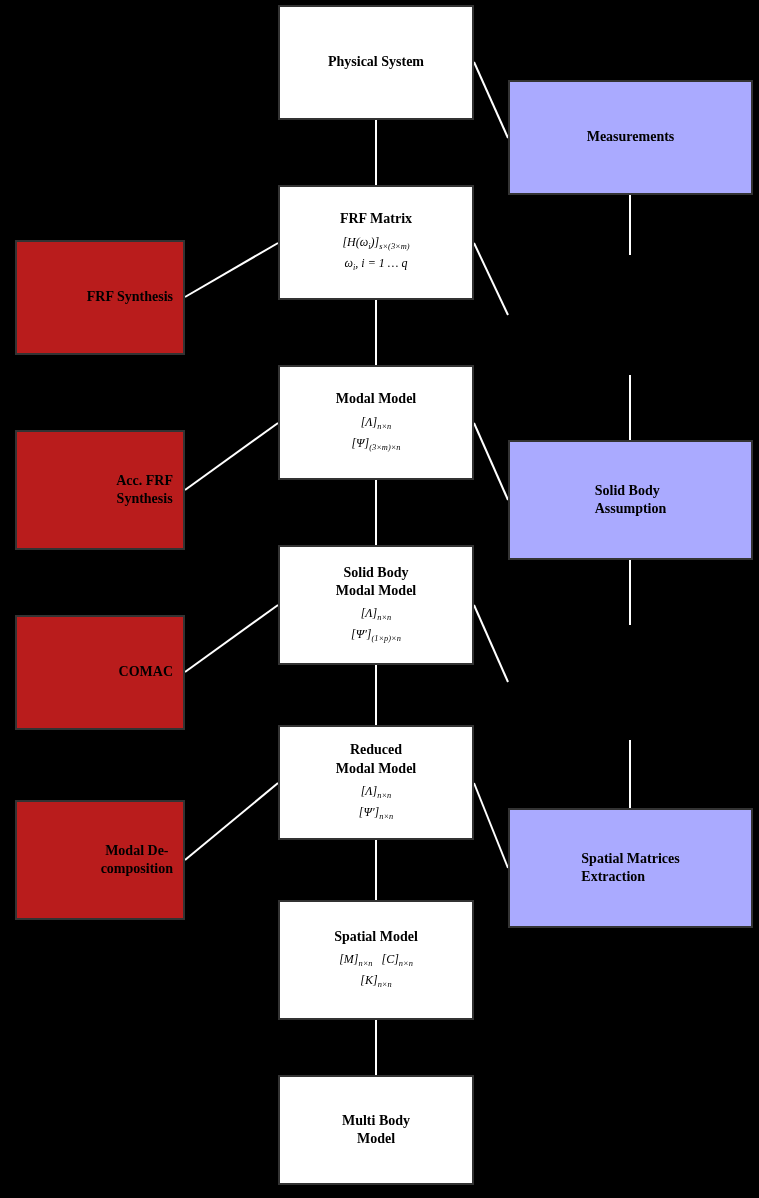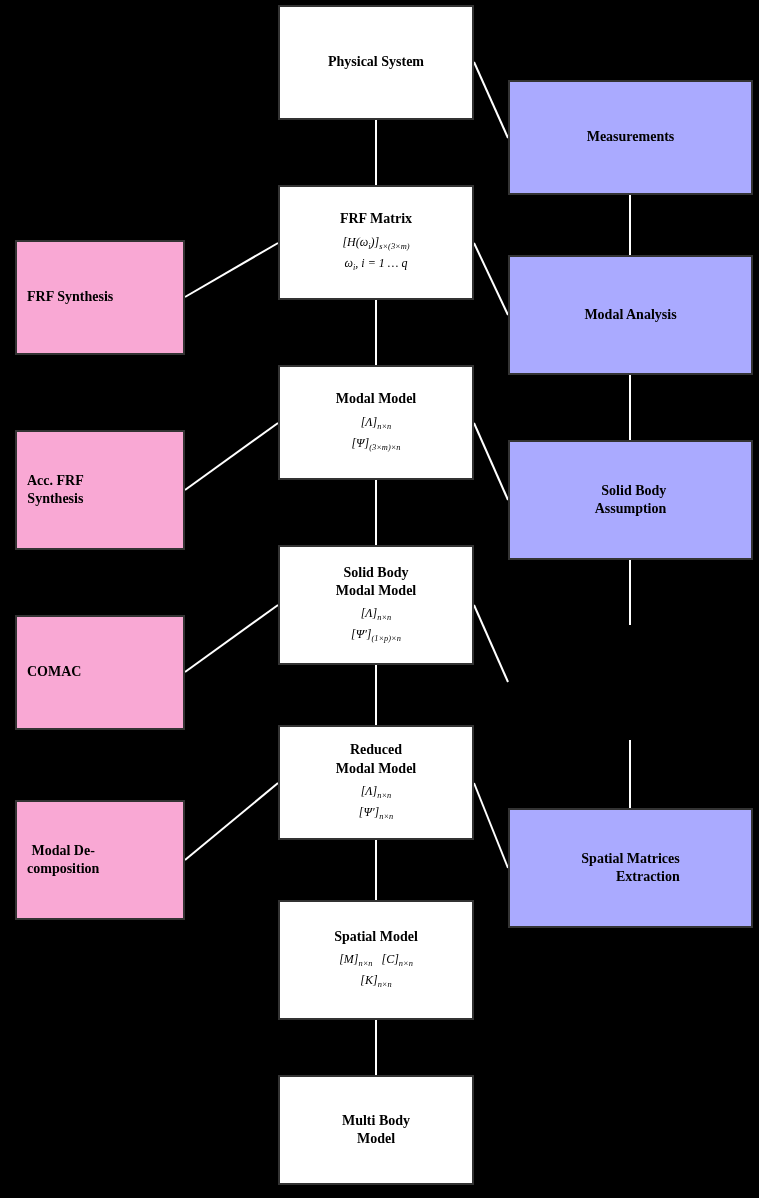--- a/index.html
+++ b/index.html
@@ -27,40 +27,40 @@
       flex-direction: column;
       align-items: center;
       justify-content: center;
       text-align: center;
       padding: 8px 10px;
     }
 
     
     .green-box {
       position: absolute;
-      background: #f9a8d4;
+      background: #b91c1c;
       border: 2px solid #333;
       display: flex;
       flex-direction: column;
-      align-items: flex-start;
+      align-items: flex-end;
       justify-content: center;
       text-align: center;
       padding: 8px 10px;
     }
 
     
     .blue-box {
       position: absolute;
       background: #aaaaff;
       border: 2px solid #333;
       display: flex;
       flex-direction: column;
       align-items: center;
       justify-content: center;
-      text-align: right;
+      text-align: left;
       padding: 8px 10px;
     }
 
     .box-title {
       font-weight: bold;
       font-size: 14px;
       line-height: 1.3;
     }
 
     .box-content {
@@ -187,23 +187,20 @@
   </div>
 
   <div class="green-box" style="left:15px; top:800px; width:170px; height:120px;">
     <span class="box-title">Modal De-<br>composition</span>
   </div>
 
   <div class="blue-box" style="left:508px; top:80px; width:245px; height:115px;">
     <span class="box-title">Measurements</span>
   </div>
 
-  <div class="blue-box" style="left:508px; top:255px; width:245px; height:120px;">
-    <span class="box-title">Modal Analysis</span>
-  </div>
 
   <div class="blue-box" style="left:508px; top:440px; width:245px; height:120px;">
     <span class="box-title">Solid Body<br>Assumption</span>
   </div>
 
 
   <div class="blue-box" style="left:508px; top:808px; width:245px; height:120px;">
     <span class="box-title">Spatial Matrices<br>Extraction</span>
   </div>
 

